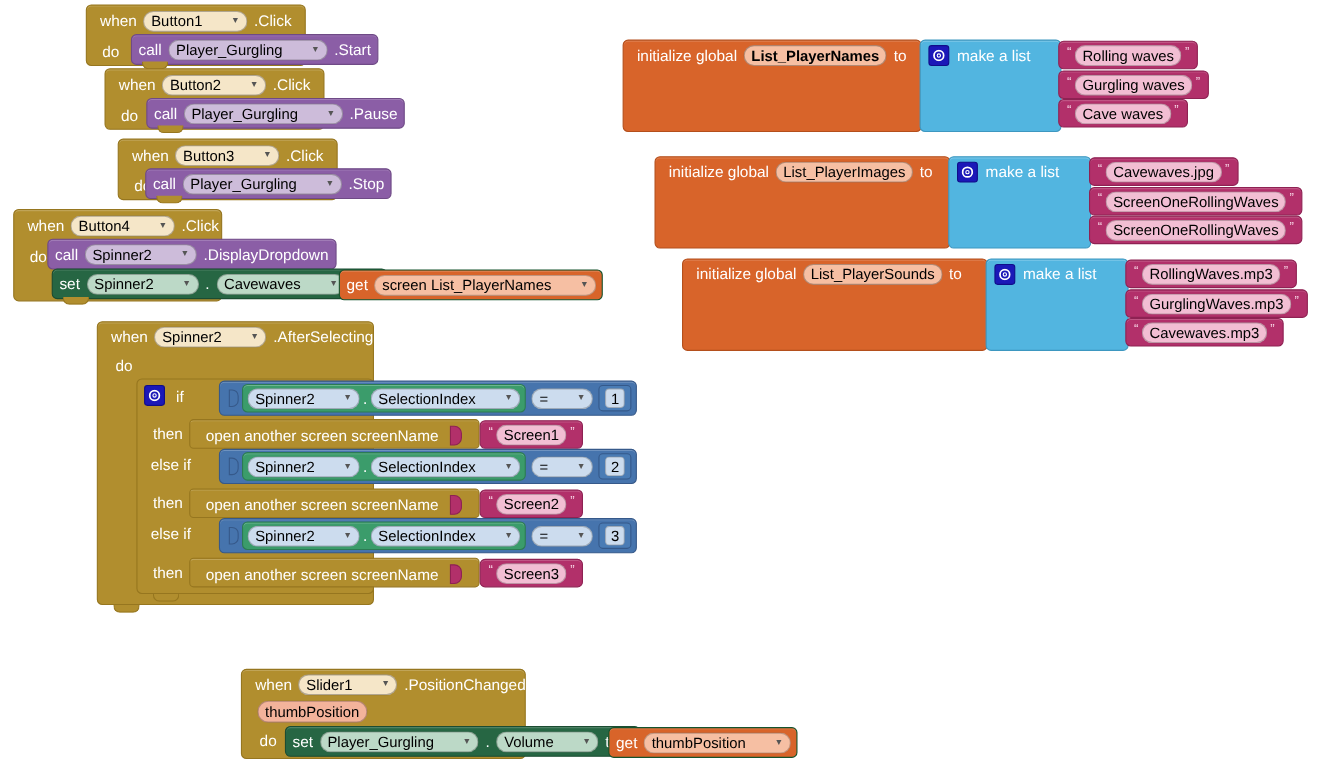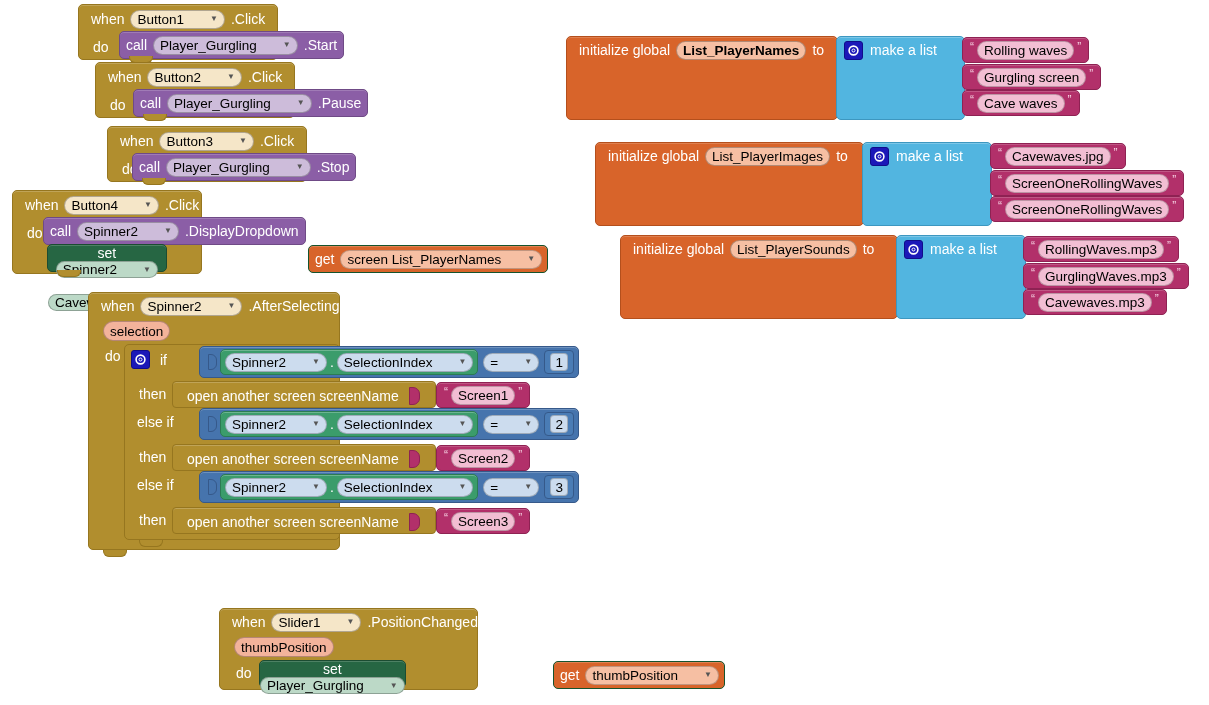--- a/index.html
+++ b/index.html
@@ -35,21 +35,20 @@
     display:inline-flex;align-items:center;height:26px;
     box-shadow:inset 0 1px 0 rgba(255,255,255,.18);
   }
   .call .fld{background:#cdbcda;border-color:rgba(0,0,0,.25);}
 
   
   .setr{
     background:#266643;border:1px solid #1b4c32;border-radius:5px;
     display:inline-flex;align-items:center;height:26px;
     box-shadow:inset 0 1px 0 rgba(255,255,255,.18);
-    flex-direction:column;
   }
   .setr .fld{background:#bcd9c7;border-color:rgba(0,0,0,.25);}
 
   
   .prop{
     background:#3b9c6b;border:1px solid #2c7b53;border-radius:5px;
     display:inline-flex;align-items:center;height:24px;
     box-shadow:inset 0 1px 0 rgba(255,255,255,.25);
   }
   .prop .fld{background:#c8e6d4;border-color:rgba(0,0,0,.22);}
@@ -237,25 +236,20 @@
   <div class="nub" style="left:57px;top:270px;background:#b18e2e;border:1px solid #96761f;border-top:0;"></div>
 
   <div class="blk evt" style="left:88px;top:292px;width:252px;height:258px;">
     <div class="row" style="height:26px;padding-left:6px;">
       <span class="kw">when</span>
       <span class="fld">
         <span>Spinner2</span>
         <span class="car">▼</span>
       </span>
       <span class="kw">.AfterSelecting</span>
-    </div>
-    <div class="row" style="height:24px;padding-left:14px;">
-      <span class="fld" style="background:#f3b39b;border-color:rgba(0,0,0,.25);height:20px;">
-        <span>selection</span>
-      </span>
     </div>
     <div class="row" style="height:26px;padding-left:10px;">
       <span class="kw">do</span>
     </div>
   </div>
 
   <div class="blk" style="left:124px;top:344px;width:216px;height:196px;background:#b18e2e;border:1px solid #96761f;border-radius:5px;"></div>
 
   <div style="position:absolute;left:131px;top:350px;display:flex;align-items:center;">
     <span class="gear">
@@ -451,21 +445,21 @@
       <span class="kw" style="padding-left:7px;">make a list</span>
     </div>
   </div>
   <div class="str" style="position:absolute;left:962px;top:37px;">
     <span class="q">“</span>
     <span class="fld">Rolling waves</span>
     <span class="q">”</span>
   </div>
   <div class="str" style="position:absolute;left:962px;top:64px;">
     <span class="q">“</span>
-    <span class="fld">Gurgling screen</span>
+    <span class="fld">Gurgling waves</span>
     <span class="q">”</span>
   </div>
   <div class="str" style="position:absolute;left:962px;top:90px;">
     <span class="q">“</span>
     <span class="fld">Cave waves</span>
     <span class="q">”</span>
   </div>
 
   <div class="initg" style="position:absolute;left:595px;top:142px;width:267px;height:82px;">
     <div class="row" style="height:26px;padding-left:6px;">

